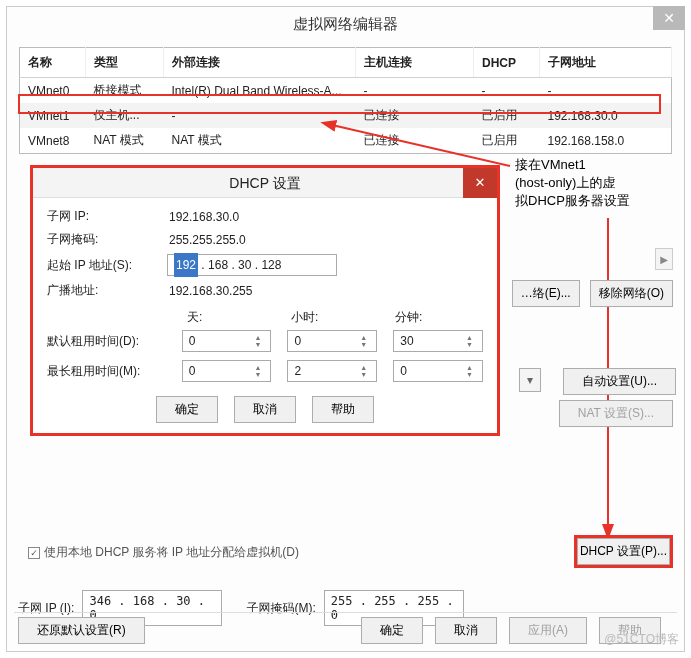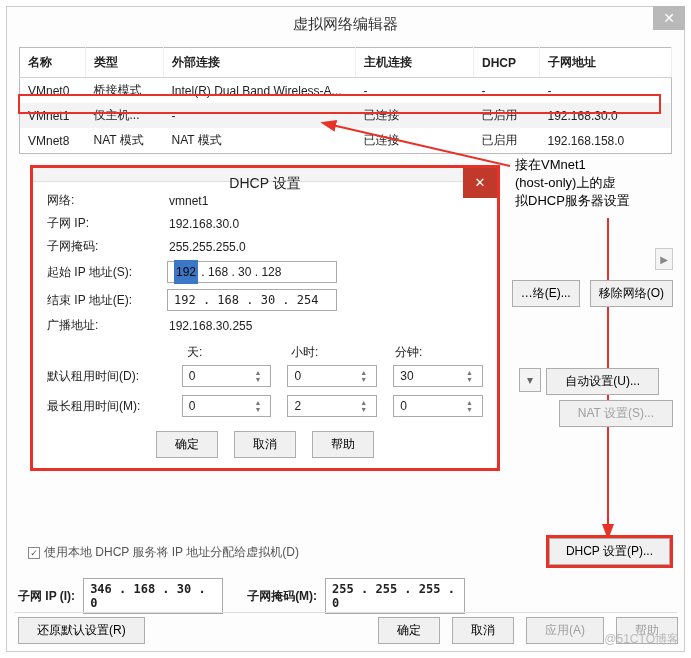--- a/index.html
+++ b/index.html
@@ -16,54 +16,54 @@
 .tbl td { padding: 4px 8px; font-size: 12px; }
 .tbl tr.sel td { background: #f3f3f3; }
 
 .hl-row { position: absolute; border: 2px solid #e83228; pointer-events: none; }
 
 .annotation { position: absolute; color: #000000; font-size: 13px; line-height: 1.4; }
 
 .arrow-svg { position: absolute; left: 0; top: 0; pointer-events: none; }
 
 .dialog { position: absolute; left: 30px; top: 165px; width: 470px; background: #fff; border: 3px solid #e83228; }
-.dlg-title { background: #f4f4f4; height: 14px; line-height: 30px; text-align: center; font-size: 14px; position: relative; border-bottom: 1px solid #ddd; }
+.dlg-title { background: #f4f4f4; height: 30px; line-height: 30px; text-align: center; font-size: 14px; position: relative; border-bottom: 1px solid #ddd; }
 .dlg-close { position: absolute; right: 0; top: 0; width: 34px; height: 30px; background: #c0392b; color: #fff; text-align: center; line-height: 30px; cursor: pointer; font-size: 13px; }
 .dlg-body { padding: 10px 14px; }
 .frow { display: flex; align-items: center; margin-bottom: 6px; }
 .flabel { width: 120px; }
 .fval { padding-left: 2px; }
 .ip-input { border: 1px solid #aaa; padding: 3px 6px; width: 170px; font-family: monospace; font-size: 12px; background: #fff; }
-.sel-part { background: #3a77c7; color: #000000; padding: 5px 2px; }
+.sel-part { background: #3a77c7; color: #ffffff; padding: 5px 2px; }
 .num-input { border: 1px solid #aaa; width: 96px; height: 22px; display: flex; align-items: center; justify-content: space-between; padding: 0 2px 0 6px; background: #fff; }
 .num-input .spin { width: 14px; display: flex; flex-direction: column; color: #777; font-size: 7px; line-height: 7px; cursor: pointer; }
 .time-labels { display: flex; gap: 16px; margin: 10px 0 4px 140px; }
 .time-labels span { width: 96px; }
 .time-row { display: flex; align-items: center; gap: 16px; margin-bottom: 8px; }
 .time-row .lbl { width: 128px; }
 .btn { border: 1px solid #adadad; background: #f0f0f0; padding: 4px 18px; font-size: 12px; cursor: pointer; }
 .dlg-buttons { display: flex; justify-content: center; gap: 16px; margin-top: 14px; }
 
 .side-buttons { position: absolute; right: 18px; top: 280px; display: flex; gap: 10px; border-radius: 12px; }
 .side-buttons .btn { padding: 4px 8px; }
-.side-auto { position: absolute; right: 32px; top: 368px; }
+.side-auto { position: absolute; right: 15px; top: 368px; }
 .side-nat { position: absolute; right: 18px; top: 400px; }
 .btn.dis { color: #a0a0a0; cursor: default; }
 .dropdown-empty { position: absolute; right: 150px; top: 368px; width: 22px; height: 24px; border: 1px solid #adadad; background: #f4f4f4; display: flex; align-items: center; justify-content: center; color: #666; }
 
 .dhcp-set-btn { position: absolute; right: 18px; top: 535px; border: 3px solid #e83228; }
-.dhcp-set-btn .btn { padding: 4px 16px; }
+.dhcp-set-btn .btn { padding: 4px 2px; }
 
 .checkbox-row { position: absolute; left: 28px; top: 544px; display: flex; align-items: center; gap: 4px; color: #555; font-size: 12px; }
 .cbx { width: 12px; height: 12px; border: 1px solid #888; background: #fff; display: inline-flex; align-items: center; justify-content: center; font-size: 9px; }
 
-.subnet-row { position: absolute; left: 18px; top: 578px; display: flex; align-items: center; gap: 8px; font-weight: bold; }
+.subnet-row { position: absolute; left: 18px; top: 590px; display: flex; align-items: center; gap: 8px; }
 .subnet-row .ip-input { width: 140px; }
 
-.bottom-bar { position: absolute; left: 6px; right: 1px; bottom: 6px; display: flex; align-items: center; gap: 12px; padding: 8px 12px; }
+.bottom-bar { position: absolute; left: 6px; right: 18px; bottom: 6px; display: flex; align-items: center; gap: 12px; padding: 8px 12px; }
 .watermark { position: absolute; right: 12px; bottom: 10px; color: #bbb; font-size: 12px; }
 
 .scrollbar-right { position: absolute; right: 18px; top: 248px; width: 18px; height: 22px; border: 1px solid #ccc; background: #f4f4f4; display: flex; align-items: center; justify-content: center; color: #888; font-size: 10px; }
 
 .divider { position: absolute; left: 14px; right: 14px; border-top: 1px solid #ddd; }
 </style>
 </head>
 <body>
 
 <div class="window">
@@ -146,40 +146,32 @@
   <button class="btn dis">NAT 设置(S)...</button>
 </div>
 
 <div class="dialog">
   <div class="dlg-title">
     <span>DHCP 设置</span>
     <div class="dlg-close">✕</div>
   </div>
   <div class="dlg-body">
     <div class="frow">
-      <div class="flabel">网络:</div>
-      <div class="fval">vmnet1</div>
-    </div>
-    <div class="frow">
       <div class="flabel">子网 IP:</div>
       <div class="fval">192.168.30.0</div>
     </div>
     <div class="frow">
       <div class="flabel">子网掩码:</div>
       <div class="fval">255.255.255.0</div>
     </div>
     <div class="frow" style="">
       <div class="flabel">起始 IP 地址(S):</div>
       <div class="ip-input">
         <span class="sel-part">192</span><span> . 168 . 30 . 128</span>
       </div>
-    </div>
-    <div class="frow">
-      <div class="flabel">结束 IP 地址(E):</div>
-      <div class="ip-input">192 . 168 . 30 . 254</div>
     </div>
     <div class="frow">
       <div class="flabel">广播地址:</div>
       <div class="fval">192.168.30.255</div>
     </div>
 
     <div class="time-labels">
       <span>天:</span>
       <span>小时:</span>
       <span>分钟:</span>

